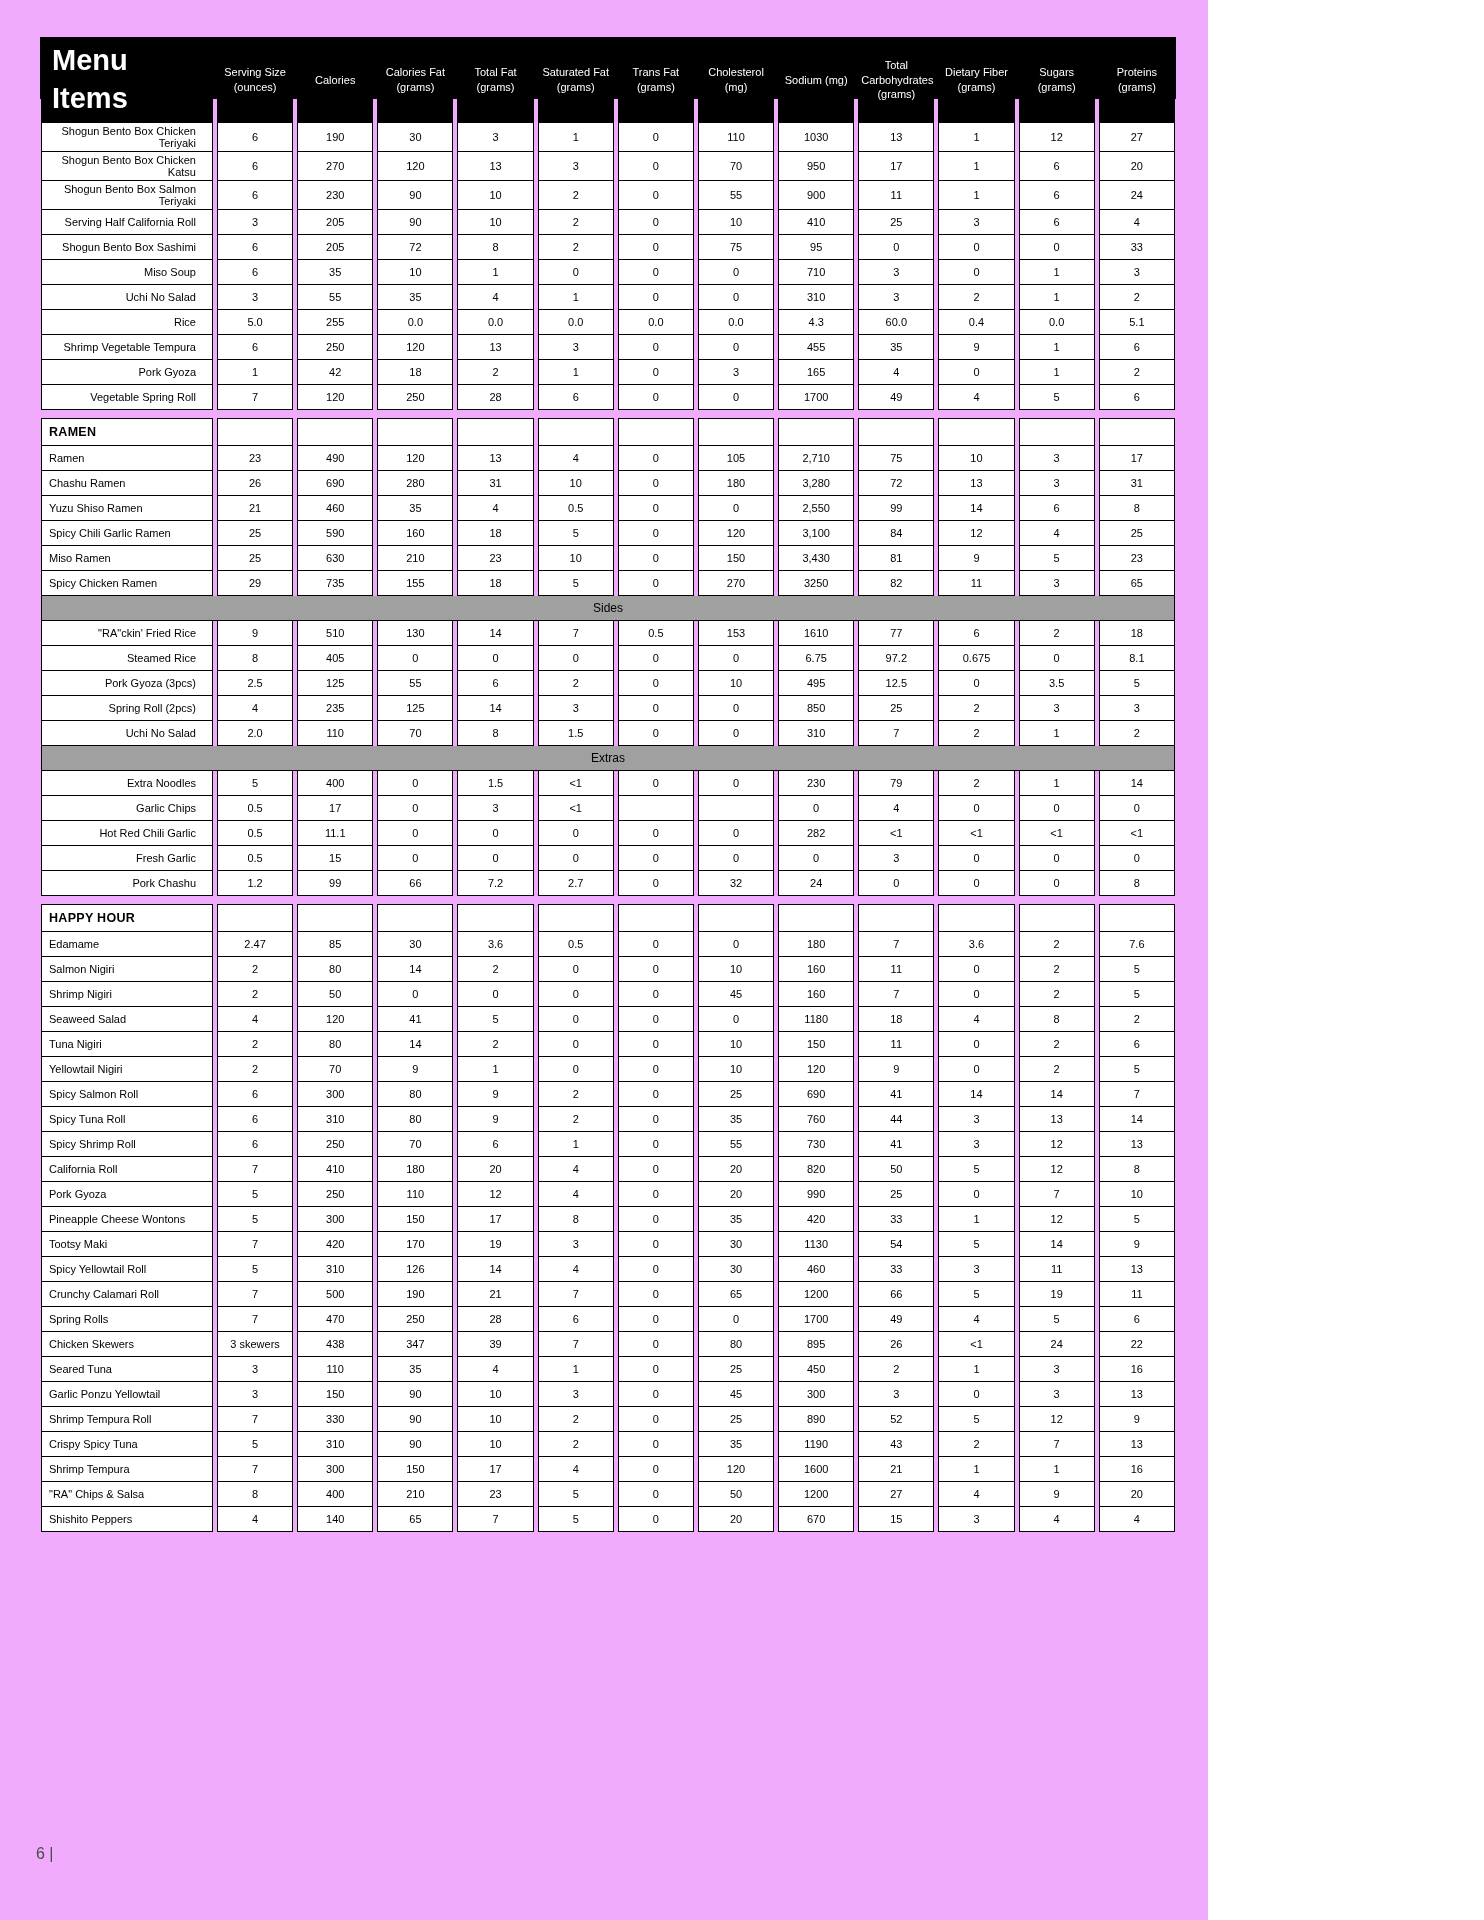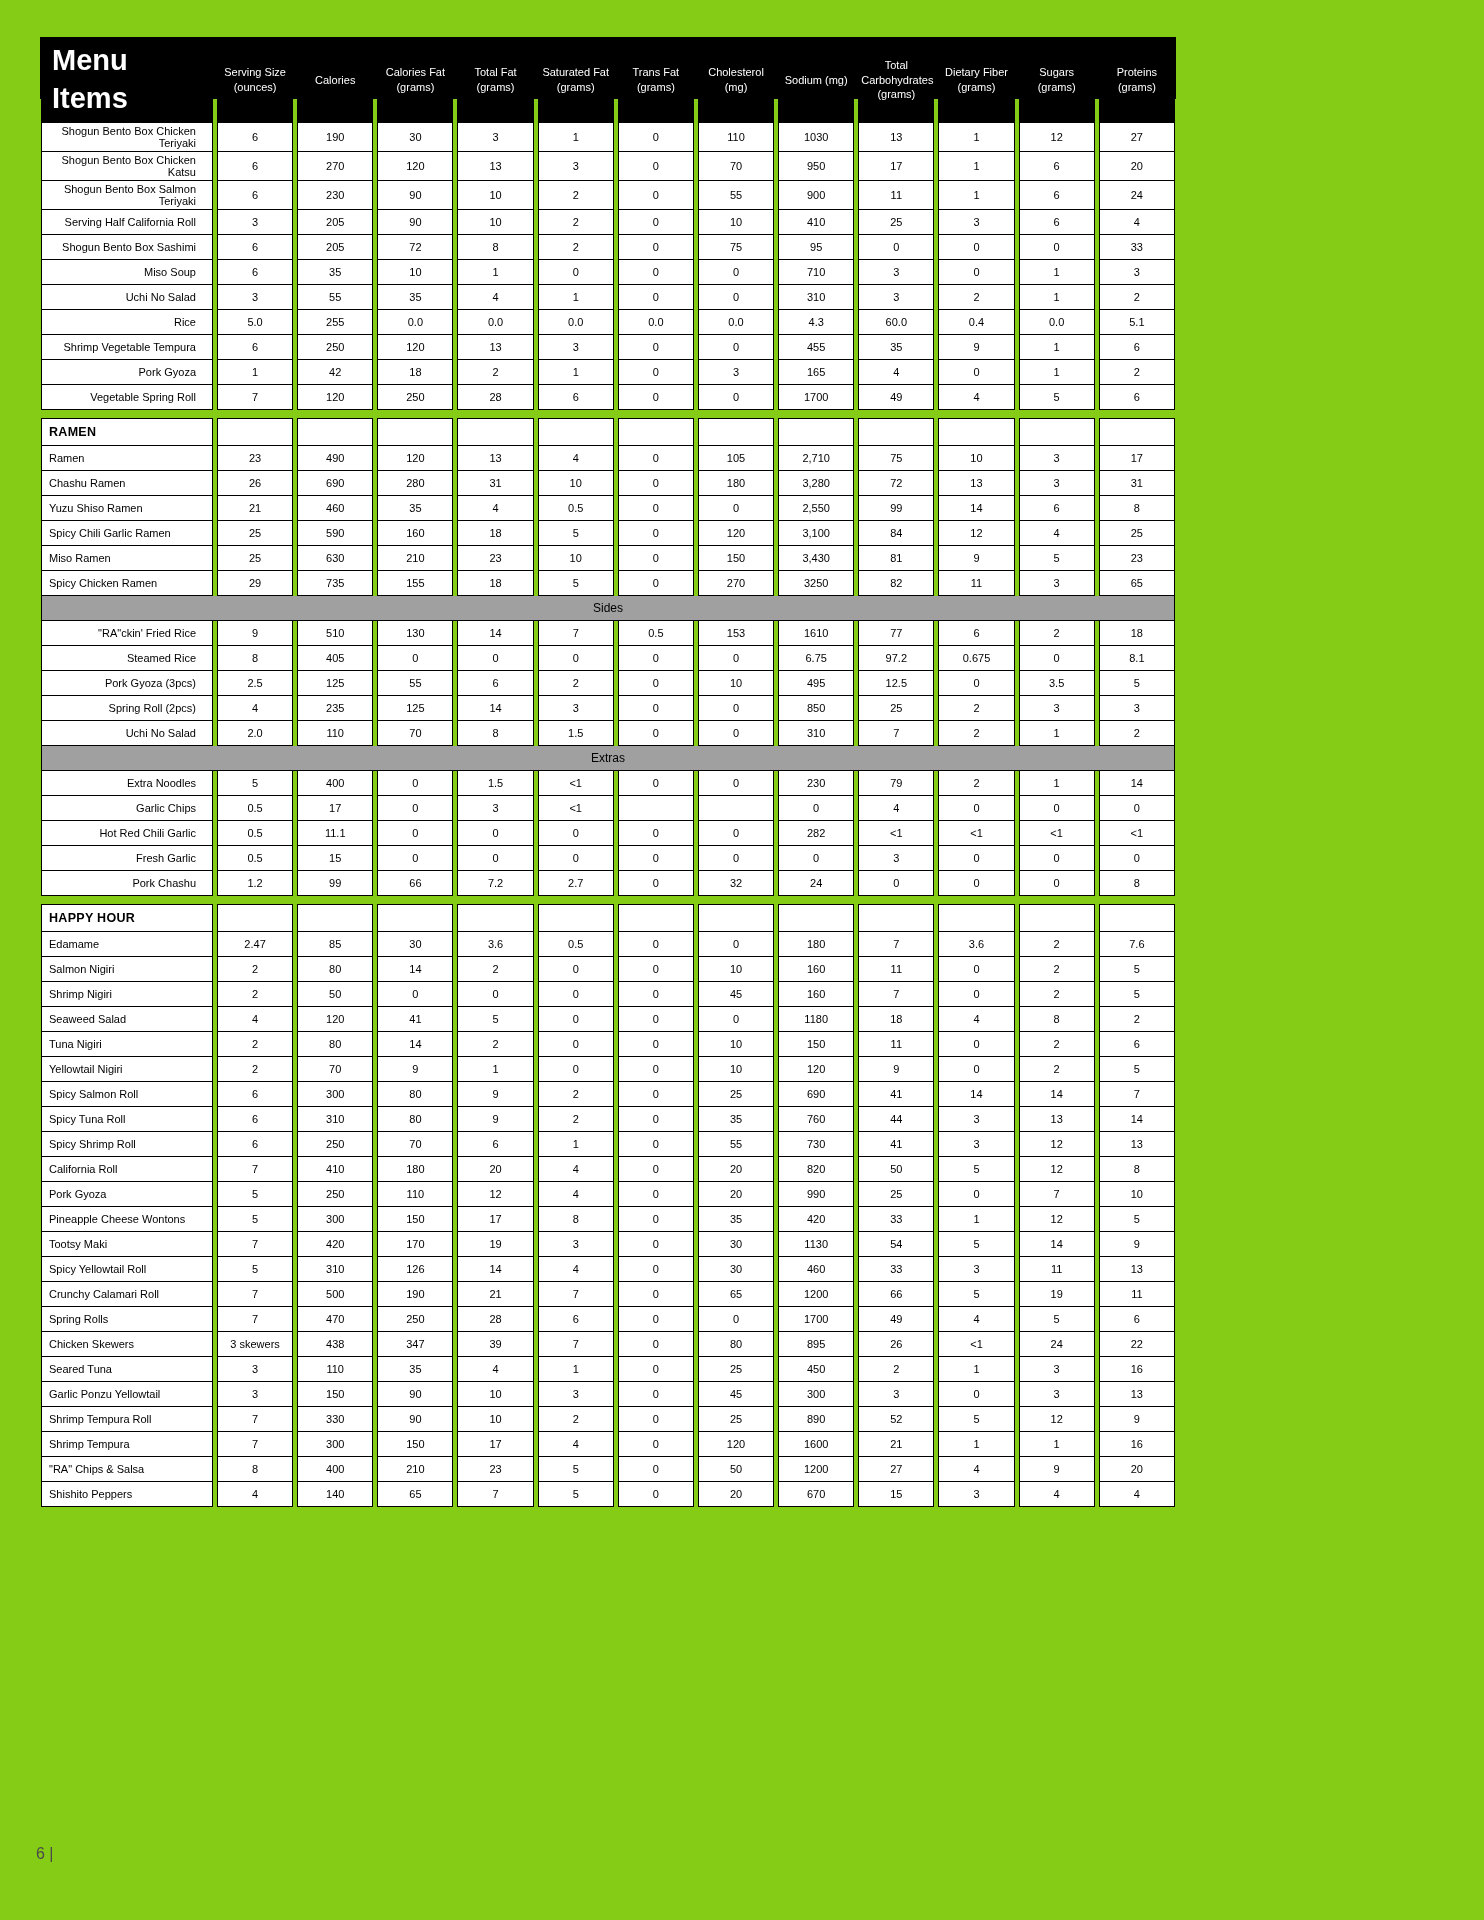--- a/index.html
+++ b/index.html
@@ -1,18 +1,18 @@
 <!DOCTYPE html>
 <html><head>
 <meta charset="utf-8">
 <style>
   * { box-sizing: border-box; }
   html, body { margin: 0; padding: 0; background: #ffffff; }
   body { font-family: "Liberation Sans", sans-serif; color: #000; }
-  .page { position: relative; width: 1484px; height: 1920px; background: #84cc16; overflow: hidden; }
+  .page { position: relative; width: 1208px; height: 1920px; background: #f0abfc; overflow: hidden; }
   .table-wrap { position: absolute; left: 37px; top: 37px; width: 1142px; }
   .header-backdrop { position: absolute; top: 0; left: 3px; right: 3px; height: 62px; background: #000; }
   table { position: relative; width: 100%; border-collapse: separate; border-spacing: 4px 0; table-layout: fixed; }
   col.name-col { width: 172px; }
   th {
     background: #000; color: #fff; font-weight: normal; font-size: 11px; line-height: 1.3;
     text-align: center; vertical-align: middle; white-space: pre-line;
     height: 62px; padding: 4px 2px; border: 1px solid #000;
   }
   th.title-cell { font-size: 29px; font-weight: bold; text-align: left; padding-left: 10px; white-space: normal; }
@@ -822,20 +822,35 @@
             <td class="val-cell">2</td>
             <td class="val-cell">0</td>
             <td class="val-cell">25</td>
             <td class="val-cell">890</td>
             <td class="val-cell">52</td>
             <td class="val-cell">5</td>
             <td class="val-cell">12</td>
             <td class="val-cell">9</td>
           </tr>
           <tr class="data-row">
+            <td class="align-left">Crispy Spicy Tuna</td>
+            <td class="val-cell">5</td>
+            <td class="val-cell">310</td>
+            <td class="val-cell">90</td>
+            <td class="val-cell">10</td>
+            <td class="val-cell">2</td>
+            <td class="val-cell">0</td>
+            <td class="val-cell">35</td>
+            <td class="val-cell">1190</td>
+            <td class="val-cell">43</td>
+            <td class="val-cell">2</td>
+            <td class="val-cell">7</td>
+            <td class="val-cell">13</td>
+          </tr>
+          <tr class="data-row">
             <td class="align-left">Shrimp Tempura</td>
             <td class="val-cell">7</td>
             <td class="val-cell">300</td>
             <td class="val-cell">150</td>
             <td class="val-cell">17</td>
             <td class="val-cell">4</td>
             <td class="val-cell">0</td>
             <td class="val-cell">120</td>
             <td class="val-cell">1600</td>
             <td class="val-cell">21</td>

